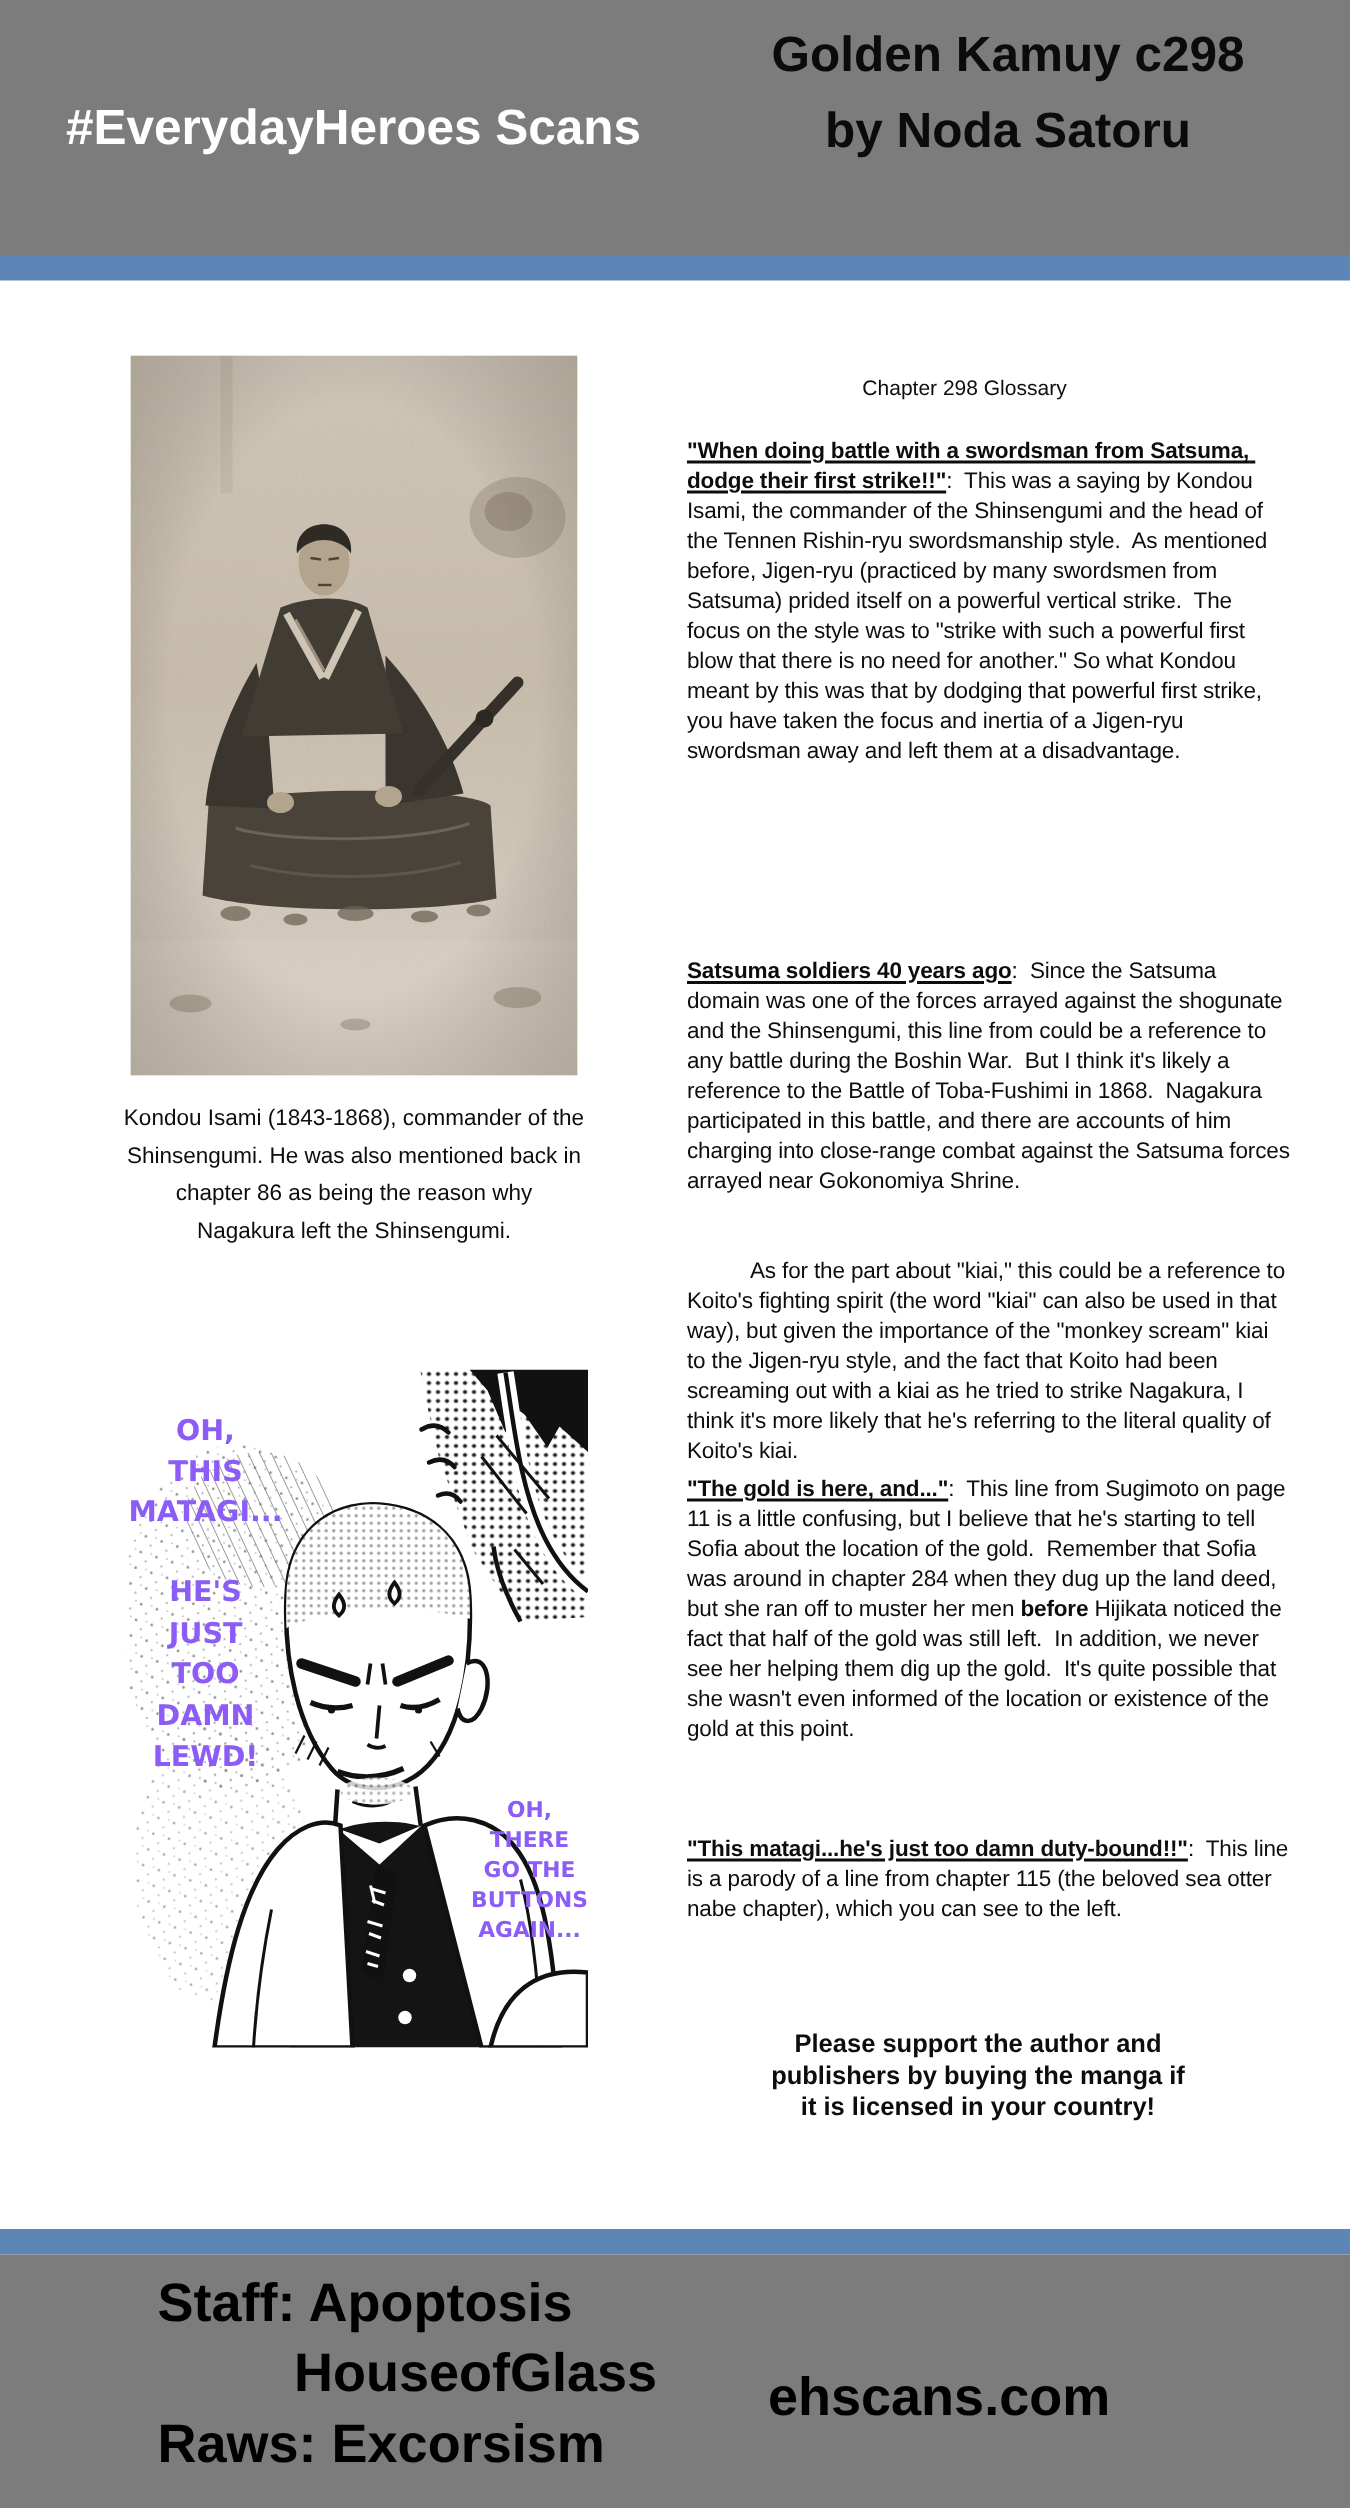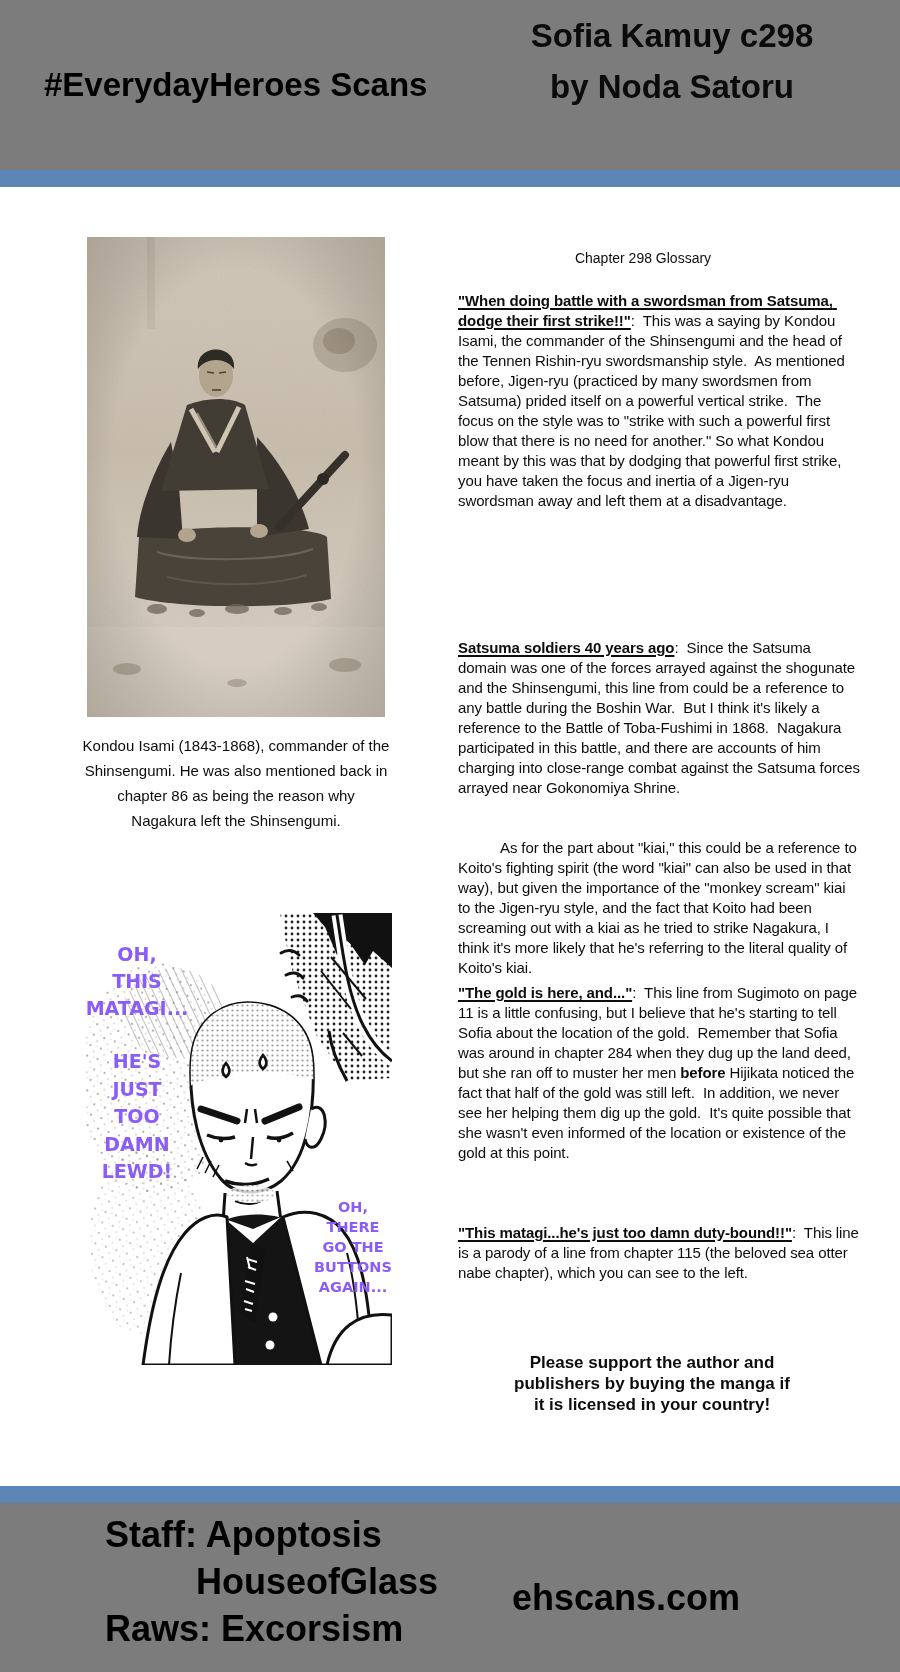--- a/index.html
+++ b/index.html
@@ -1,21 +1,21 @@
 <!DOCTYPE html>
 <html><head>
 <meta charset="utf-8">
 <style>
   html,body{margin:0;padding:0;background:#ffffff;}
   .page{position:relative;width:900px;height:1672px;background:#ffffff;overflow:hidden;
         font-family:"Liberation Sans",sans-serif;color:#0d0d0d;}
 
   
   .banner-top{position:absolute;left:0;top:0;width:900px;height:170px;background:#7c7c7c;}
-  .group-name{position:absolute;left:44px;top:66px;font-size:33px;font-weight:600;color:#000000;white-space:nowrap;}
+  .group-name{position:absolute;left:44px;top:66px;font-size:33px;font-weight:600;color:#ffffff;white-space:nowrap;}
   .title-block{position:absolute;left:472px;top:10px;width:400px;text-align:center;
                font-size:33px;font-weight:600;line-height:51px;color:#0b0b0b;}
   .divider{position:absolute;left:0;width:900px;height:17px;background:#5d85b5;}
   .divider.top{top:170px;}
   .divider.bottom{top:1486px;}
 
   
   .photo-wrap{position:absolute;left:87px;top:237px;width:298px;height:480px;}
   .photo-caption{position:absolute;left:68px;top:733px;width:336px;text-align:center;
                  font-size:15px;line-height:25px;white-space:pre-line;}
@@ -46,21 +46,21 @@
   .f-site{left:512px;top:1561px;margin-top:16px;}
 </style>
 </head>
 <body>
 
 <div class="page">
 
   <div class="banner-top">
     <div class="group-name">#EverydayHeroes Scans</div>
     <div class="title-block">
-      <div>Sofia Kamuy c298</div>
+      <div>Golden Kamuy c298</div>
       <div>by Noda Satoru</div>
     </div>
   </div>
   <div class="divider top"></div>
 
   <div class="photo-wrap">
     <svg width="298" height="480" viewBox="0 0 298 480">
       <defs>
         <linearGradient id="pbg" x1="0" y1="0" x2="0" y2="1">
           <stop offset="0" stop-color="#d2c8ba"></stop>

